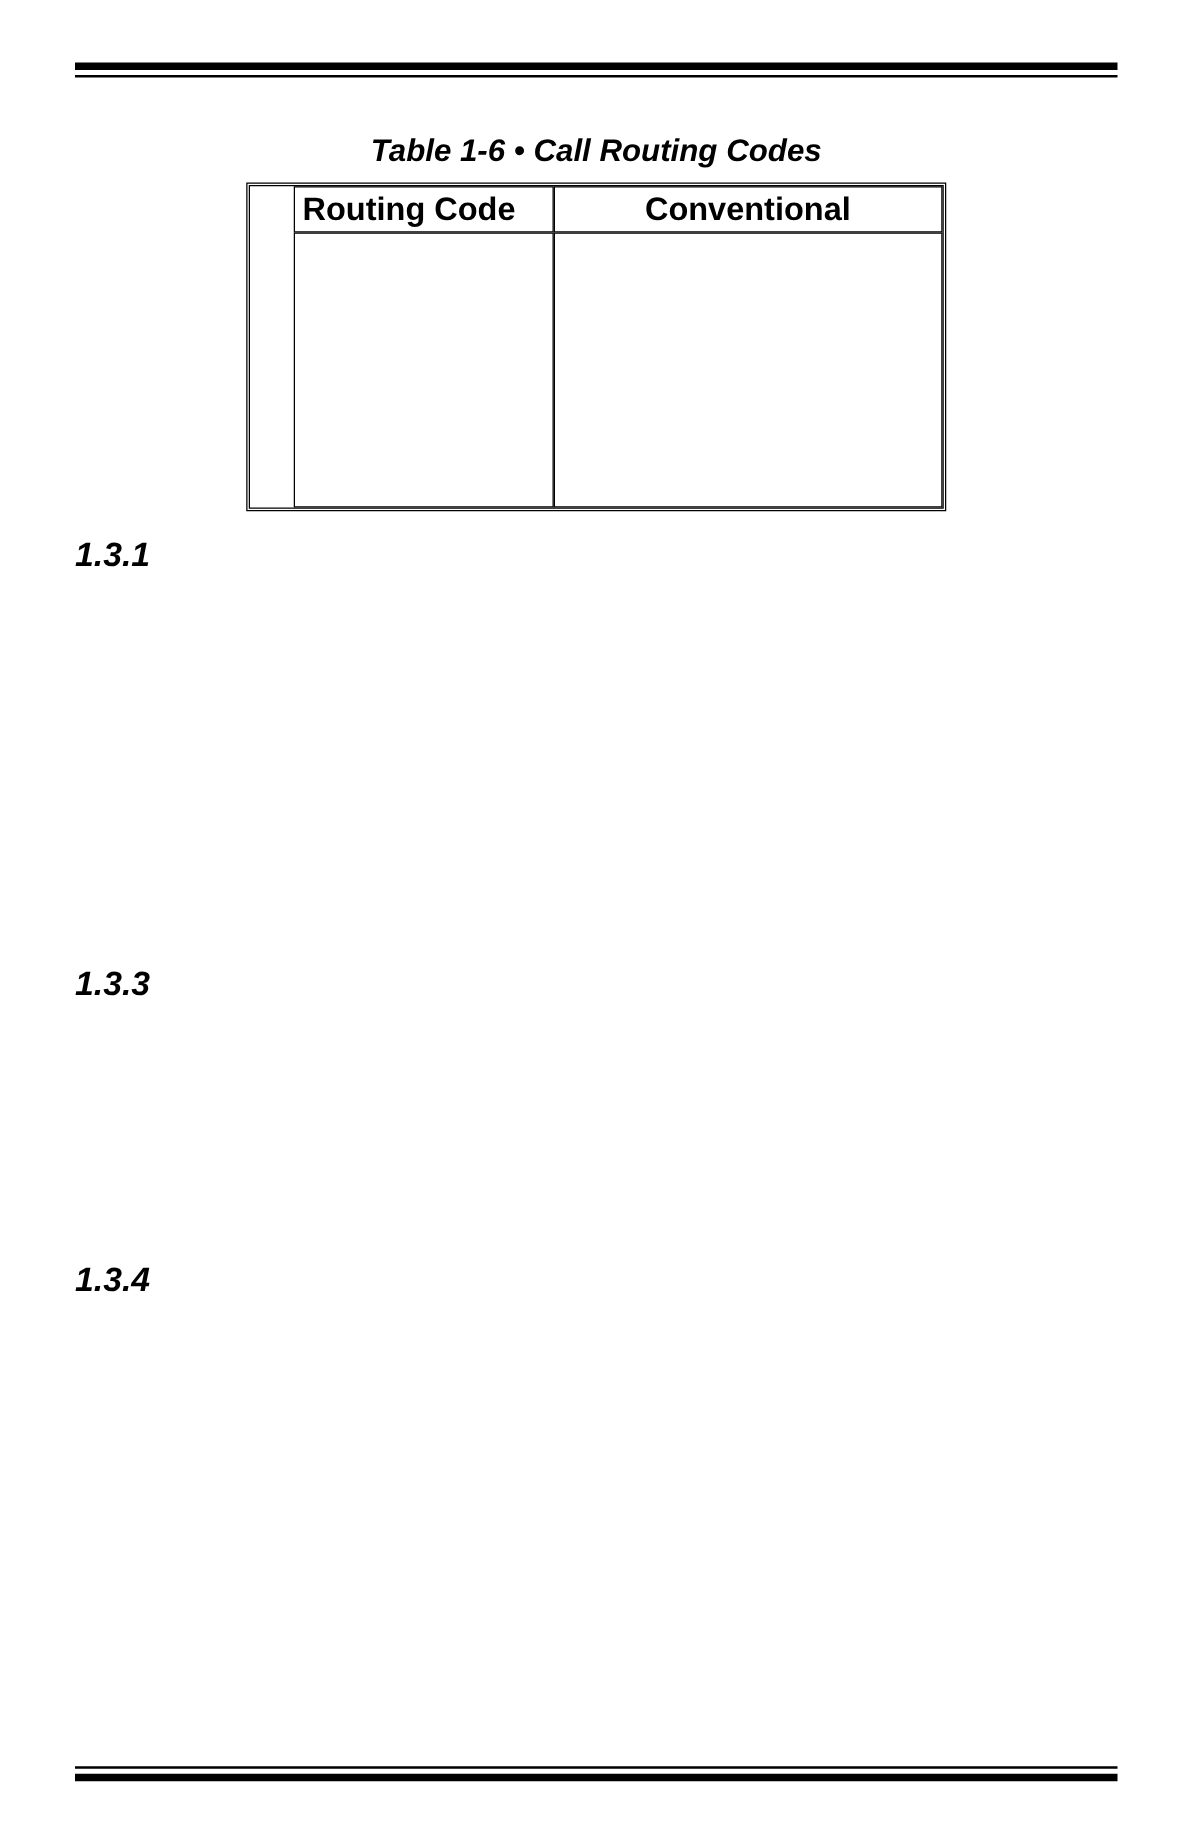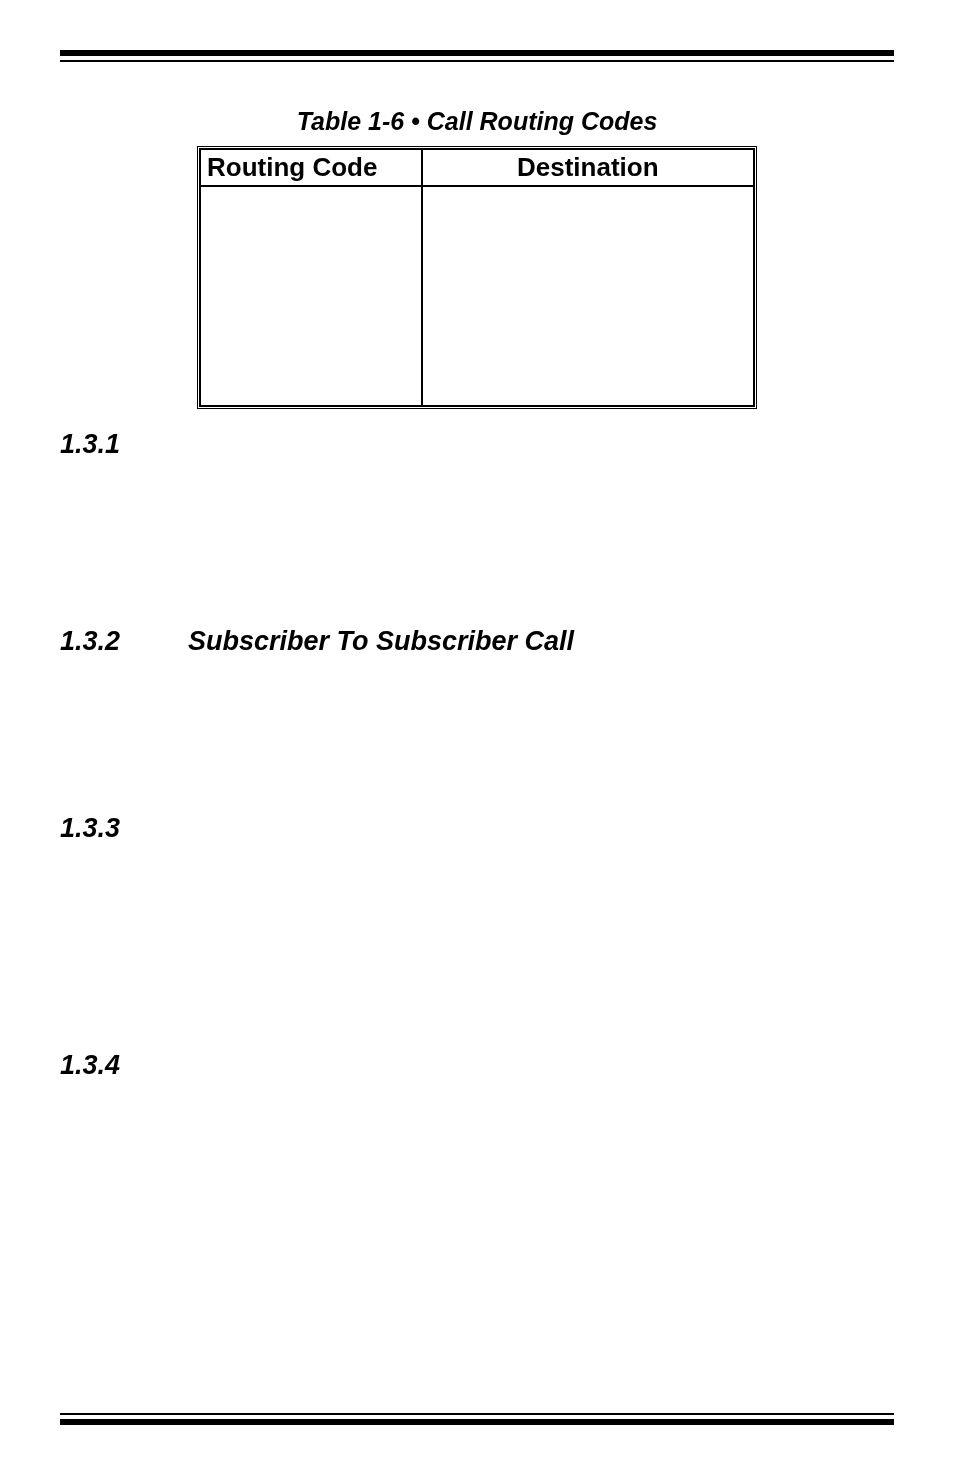--- a/index.html
+++ b/index.html
@@ -33,20 +33,21 @@
       font-size: 25px;
       margin-bottom: 10px;
       font-family: Arial, Helvetica, sans-serif;
     }
     .routing-table {
       border: 3px double #000;
       width: 560px;
       margin: 0 auto 20px auto;
       border-collapse: separate;
       border-spacing: 0;
+      padding-left: 35px;
     }
     .routing-table th {
       border: 1px solid #000;
       padding: 2px 6px;
       font-family: Arial, Helvetica, sans-serif;
       font-weight: bold;
       font-size: 26px;
       text-align: left;
     }
     .routing-table th.dest { text-align: center; }
@@ -82,43 +83,39 @@
 <body>
 
 <div class="top-rule"></div>
 
 <div class="table-caption">Table 1-6 • Call Routing Codes</div>
 
 <table class="routing-table">
   <thead>
     <tr>
       <th class="col-code">Routing Code</th>
-      <th class="col-dest dest">Destination</th>
+      <th class="col-dest dest">Conventional</th>
     </tr>
   </thead>
   <tbody>
     <tr>
       <td class="col-code"></td>
       <td class="col-dest"></td>
     </tr>
   </tbody>
 </table>
 
 <div class="section">
   <div class="section-heading">
     <span class="section-number">1.3.1</span>
   </div>
   <div class="spacer-131"></div>
 </div>
 
 <div class="section">
-  <div class="section-heading">
-    <span class="section-number">1.3.2</span>
-    <span>Subscriber To Subscriber Call</span>
-  </div>
   <div class="spacer-132"></div>
 </div>
 
 <div class="section">
   <div class="section-heading">
     <span class="section-number">1.3.3</span>
   </div>
   <div class="spacer-133"></div>
 </div>
 

